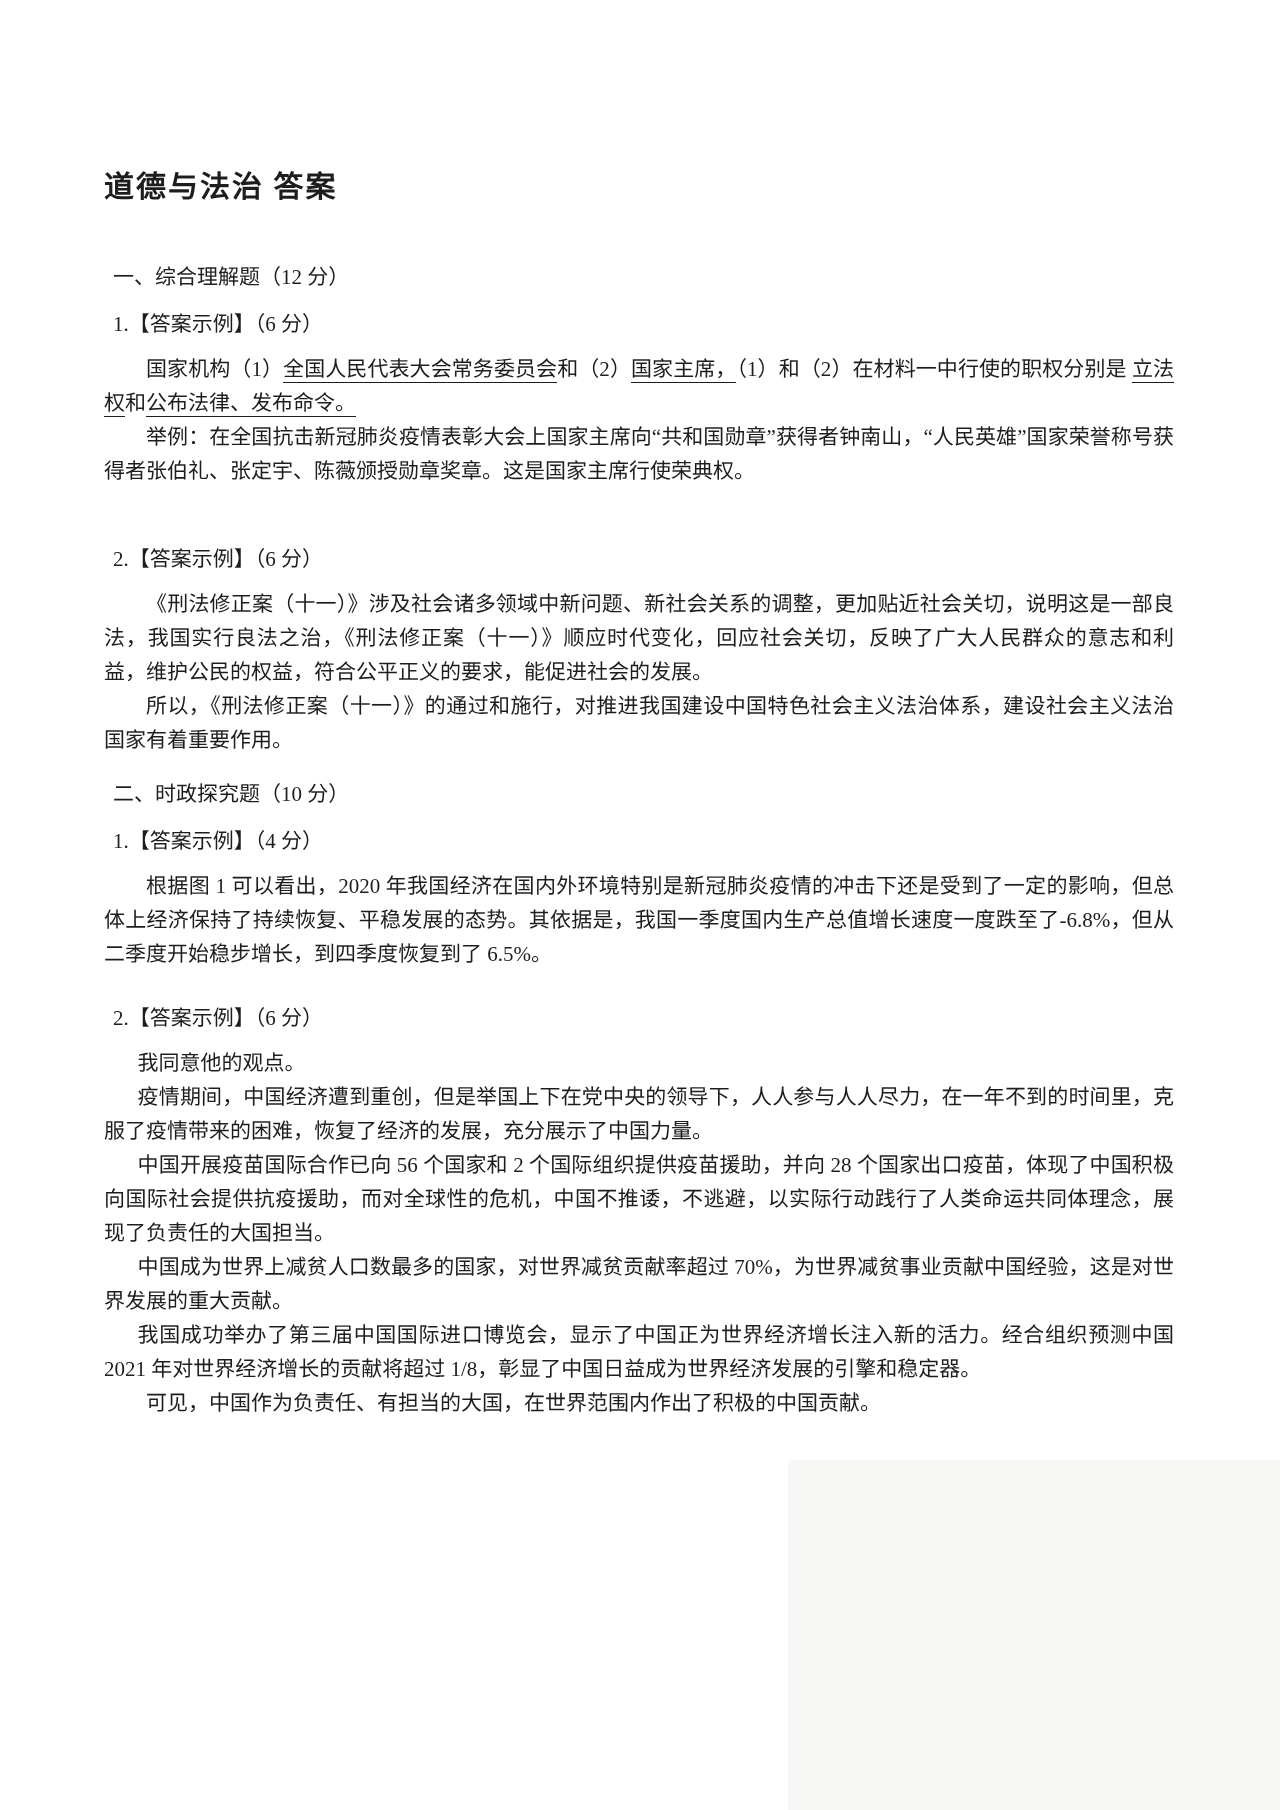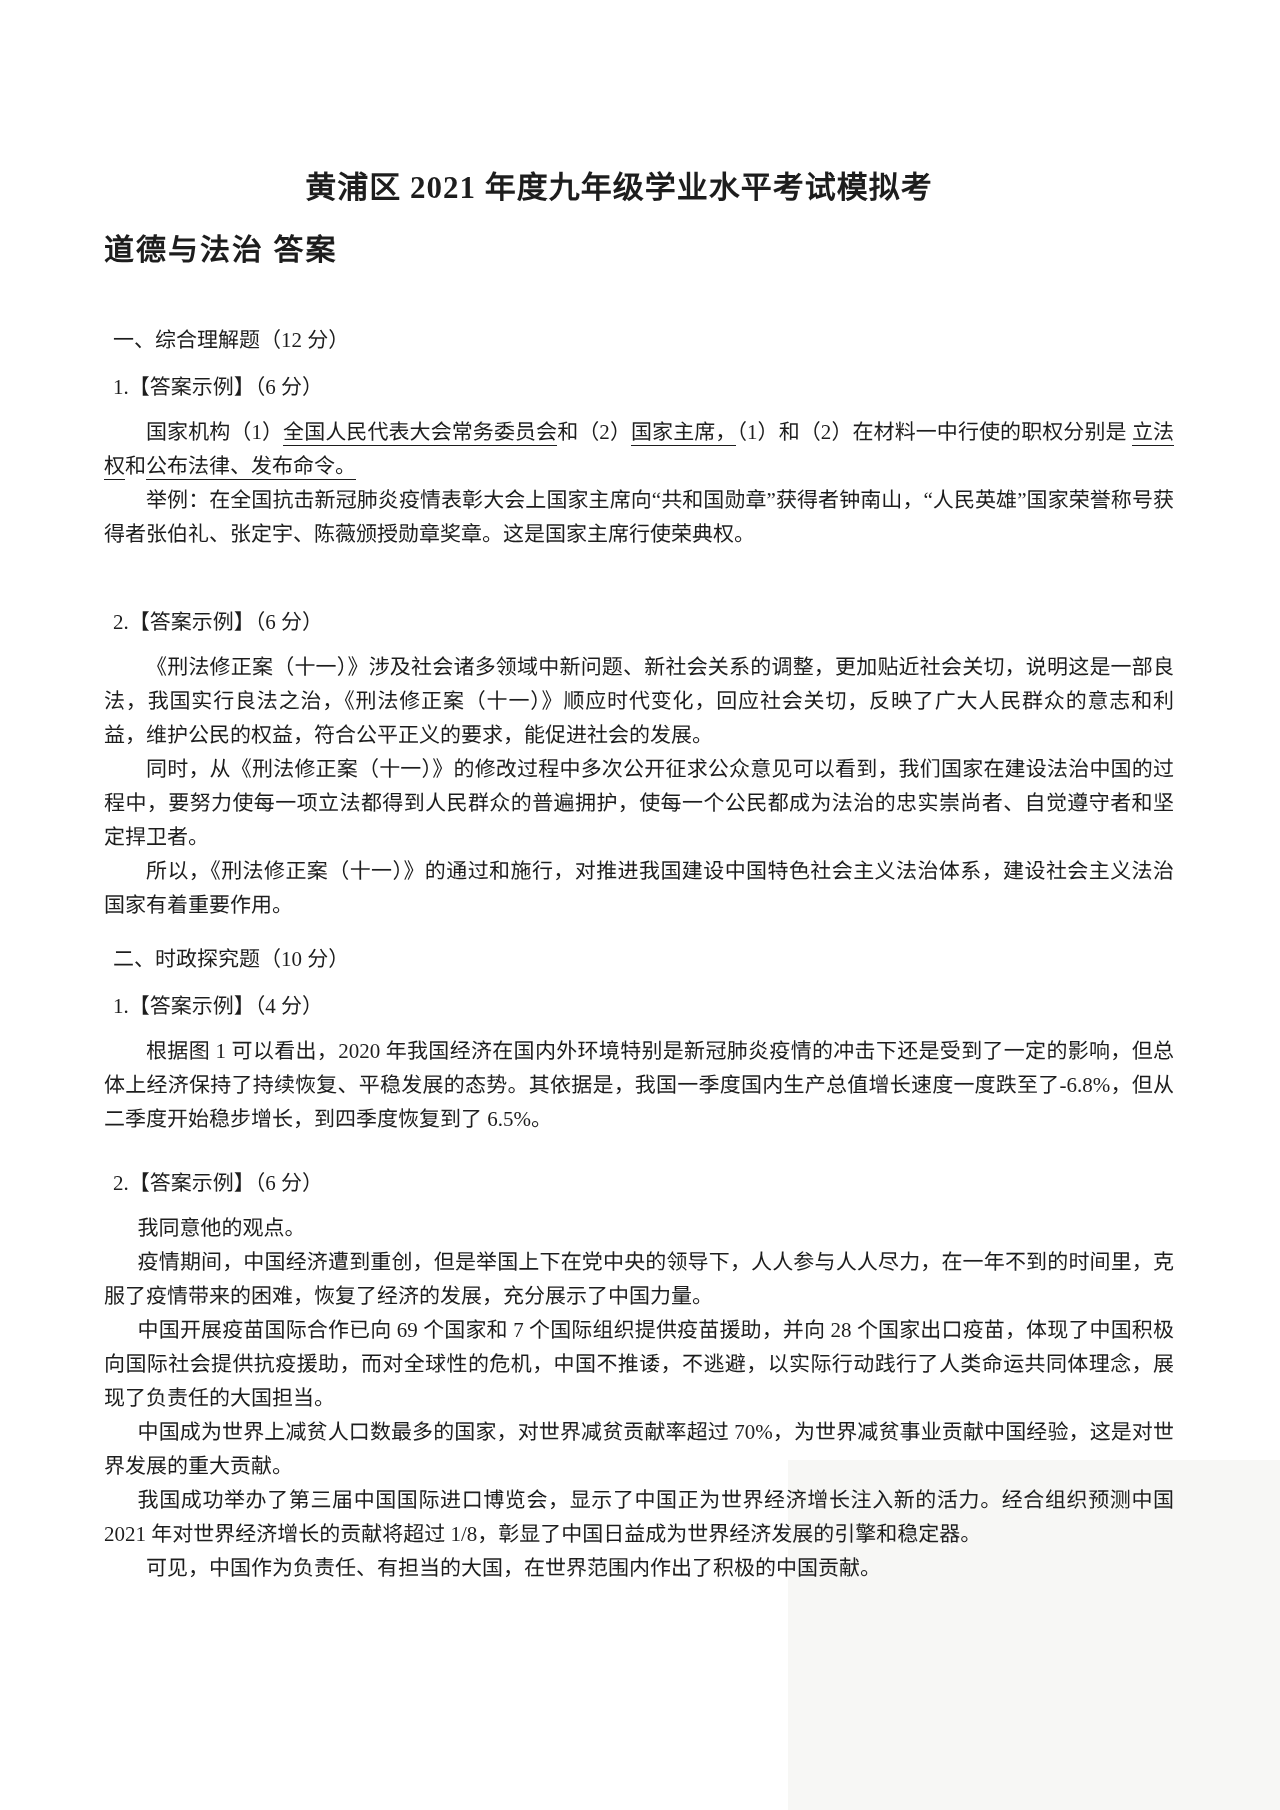--- a/index.html
+++ b/index.html
@@ -65,40 +65,38 @@
     padding-bottom: 1px;
   }
 </style>
 </head>
 <body>
 
 <div class="scan-shade"></div>
 
 <div class="page">
 
-  <h1 class="doc-title">黄浦区 2021 年度九年级学业水平考试模拟考</h1>
   <h2 class="doc-subtitle">道德与法治 答案</h2>
 
   <p class="line">一、综合理解题（12 分）</p>
   <p class="line">1.【答案示例】（6 分）</p>
 
   <p class="para indent-2"><span>国家机构（1）</span><span class="u">全国人民代表大会常务委员会</span><span>和（2）</span><span class="u">国家主席，</span><span>（1）和（2）在材料一中行使的职权分别是 </span><span class="u">立法权</span><span>和</span><span class="u">公布法律、发布命令。</span></p>
 
   <p class="para indent-2">举例：在全国抗击新冠肺炎疫情表彰大会上国家主席向“共和国勋章”获得者钟南山，“人民英雄”国家荣誉称号获得者张伯礼、张定宇、陈薇颁授勋章奖章。这是国家主席行使荣典权。</p>
 
   <p class="line gap-lg">2.【答案示例】（6 分）</p>
   <p class="para indent-2">《刑法修正案（十一）》涉及社会诸多领域中新问题、新社会关系的调整，更加贴近社会关切，说明这是一部良法，我国实行良法之治，《刑法修正案（十一）》顺应时代变化，回应社会关切，反映了广大人民群众的意志和利益，维护公民的权益，符合公平正义的要求，能促进社会的发展。</p>
-  <p class="para indent-2">同时，从《刑法修正案（十一）》的修改过程中多次公开征求公众意见可以看到，我们国家在建设法治中国的过程中，要努力使每一项立法都得到人民群众的普遍拥护，使每一个公民都成为法治的忠实崇尚者、自觉遵守者和坚定捍卫者。</p>
   <p class="para indent-2">所以，《刑法修正案（十一）》的通过和施行，对推进我国建设中国特色社会主义法治体系，建设社会主义法治国家有着重要作用。</p>
 
   <p class="line gap-sm">二、时政探究题（10 分）</p>
   <p class="line">1.【答案示例】（4 分）</p>
   <p class="para indent-2">根据图 1 可以看出，2020 年我国经济在国内外环境特别是新冠肺炎疫情的冲击下还是受到了一定的影响，但总体上经济保持了持续恢复、平稳发展的态势。其依据是，我国一季度国内生产总值增长速度一度跌至了-6.8%，但从二季度开始稳步增长，到四季度恢复到了 6.5%。</p>
 
   <p class="line gap-md">2.【答案示例】（6 分）</p>
   <p class="para indent-15">我同意他的观点。</p>
   <p class="para indent-15">疫情期间，中国经济遭到重创，但是举国上下在党中央的领导下，人人参与人人尽力，在一年不到的时间里，克服了疫情带来的困难，恢复了经济的发展，充分展示了中国力量。</p>
-  <p class="para indent-15">中国开展疫苗国际合作已向 69 个国家和 7 个国际组织提供疫苗援助，并向 28 个国家出口疫苗，体现了中国积极向国际社会提供抗疫援助，而对全球性的危机，中国不推诿，不逃避，以实际行动践行了人类命运共同体理念，展现了负责任的大国担当。</p>
+  <p class="para indent-15">中国开展疫苗国际合作已向 56 个国家和 2 个国际组织提供疫苗援助，并向 28 个国家出口疫苗，体现了中国积极向国际社会提供抗疫援助，而对全球性的危机，中国不推诿，不逃避，以实际行动践行了人类命运共同体理念，展现了负责任的大国担当。</p>
   <p class="para indent-15">中国成为世界上减贫人口数最多的国家，对世界减贫贡献率超过 70%，为世界减贫事业贡献中国经验，这是对世界发展的重大贡献。</p>
   <p class="para indent-15">我国成功举办了第三届中国国际进口博览会，显示了中国正为世界经济增长注入新的活力。经合组织预测中国 2021 年对世界经济增长的贡献将超过 1/8，彰显了中国日益成为世界经济发展的引擎和稳定器。</p>
   <p class="para indent-2">可见，中国作为负责任、有担当的大国，在世界范围内作出了积极的中国贡献。</p>
 
 </div>
 
 </body></html>

